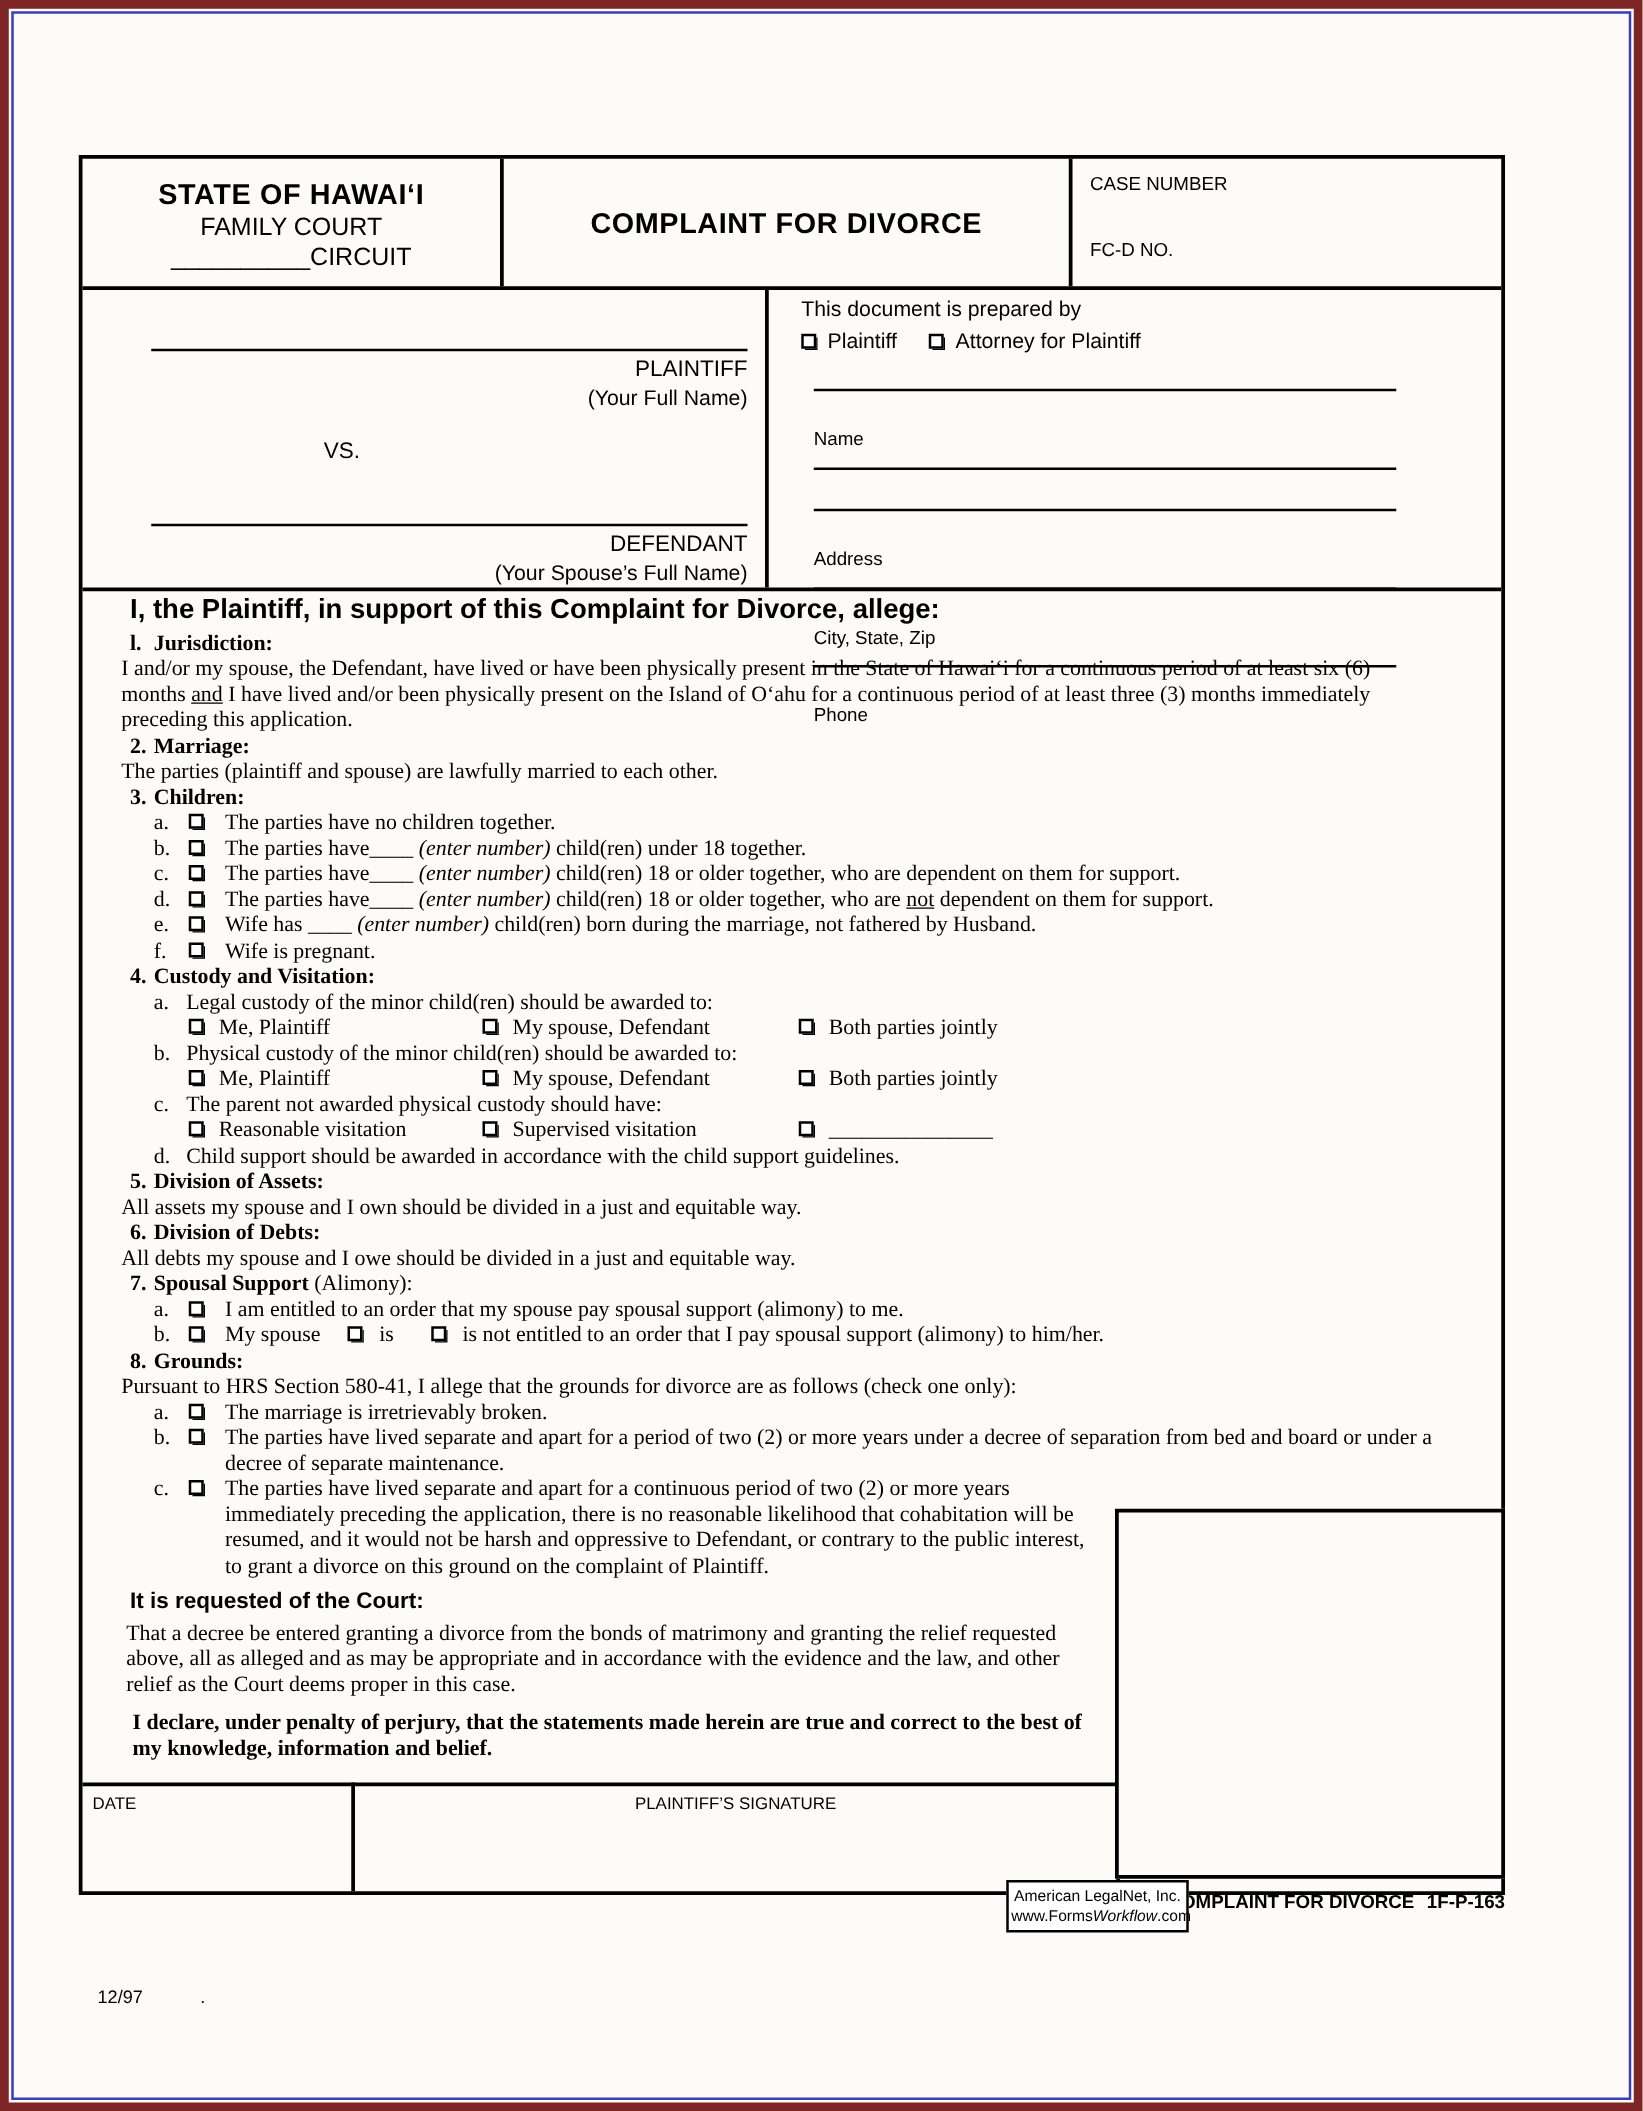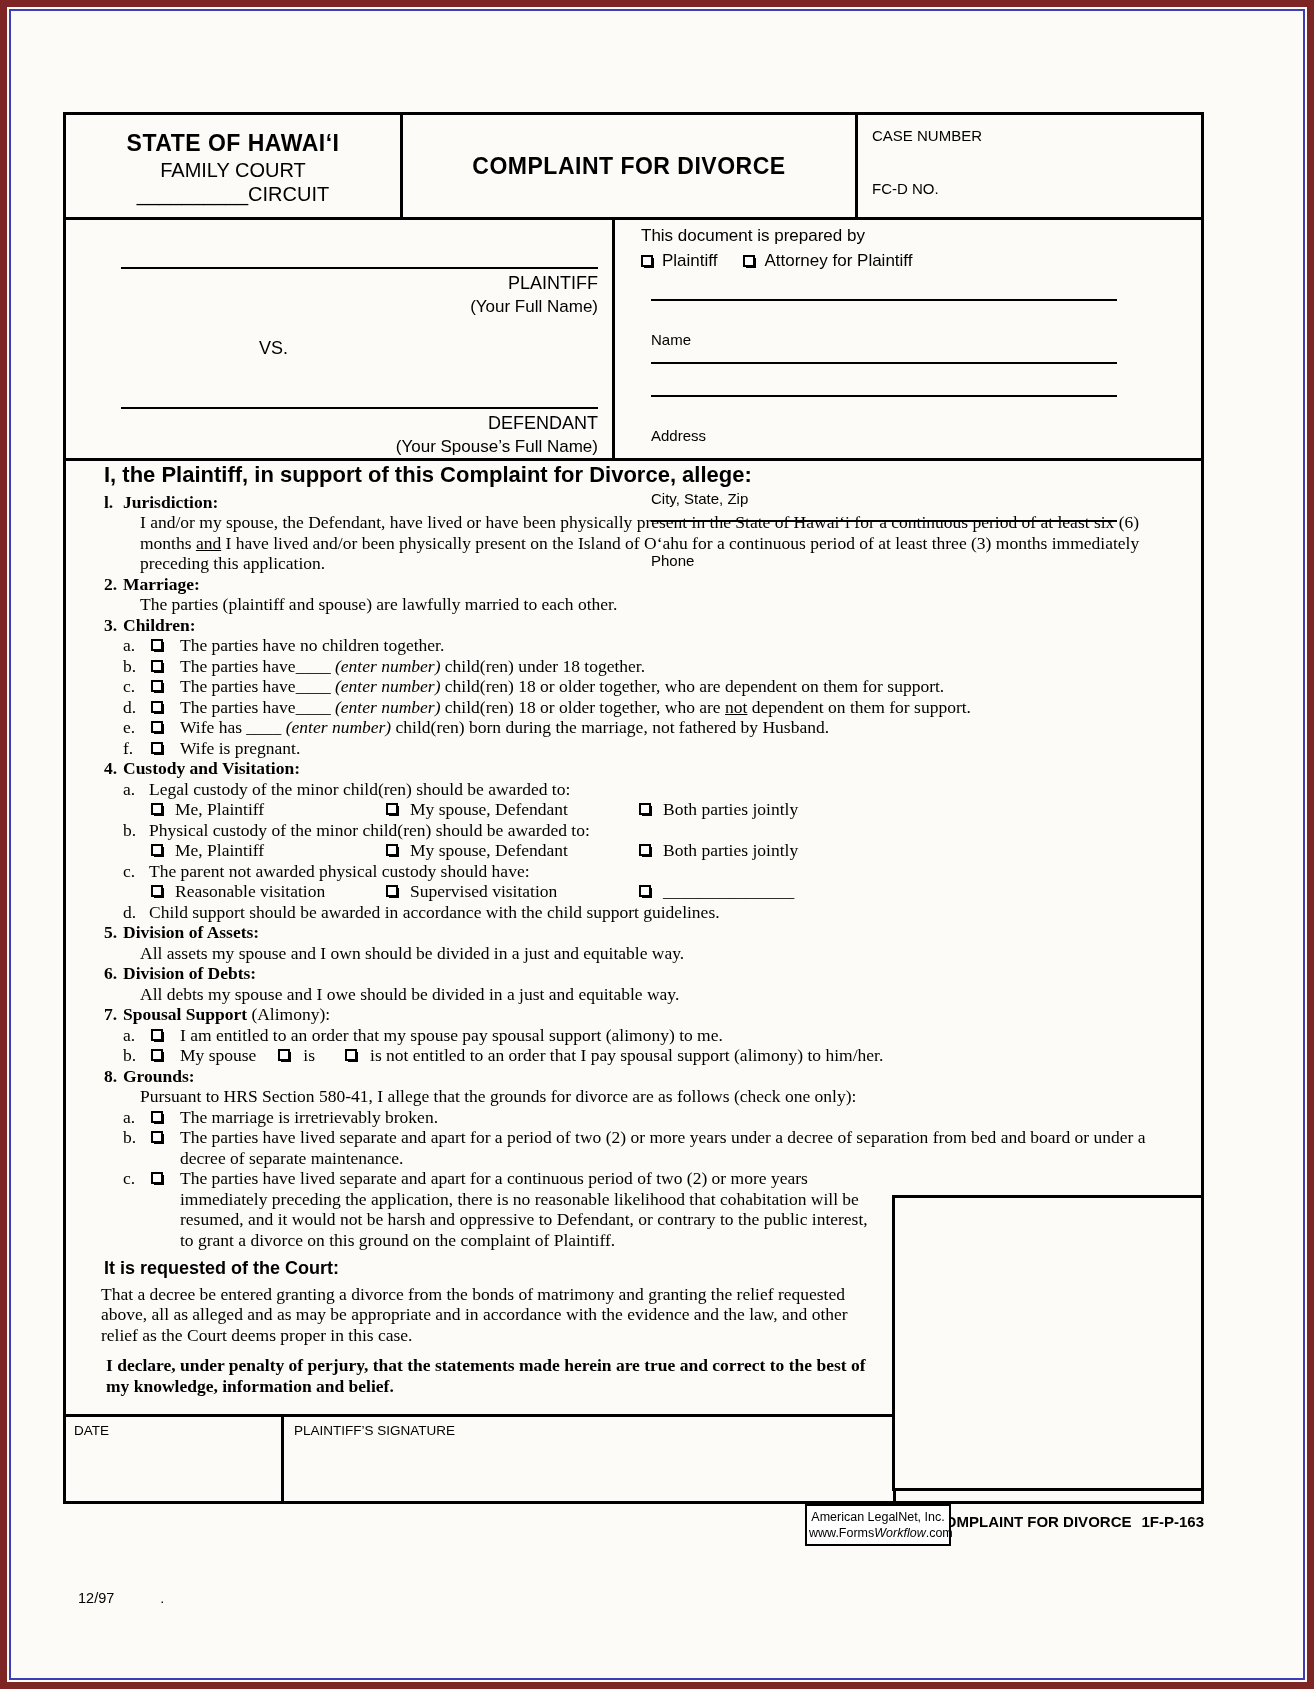--- a/index.html
+++ b/index.html
@@ -5,21 +5,21 @@
   * { margin:0; padding:0; box-sizing:border-box; }
   html,body { width:1314px; height:1689px; }
   body { position:relative; background:#fcfbf7; color:#000; overflow:hidden;
          font-family:"Liberation Serif", serif; }
 
   
   .red-border { position:absolute; inset:0; border:7px solid #7d2424; pointer-events:none; z-index:40; }
   .blue-line  { position:absolute; inset:9px; border:2px solid #3d3db5; pointer-events:none; z-index:40; }
 
   
-  .form-box { position:absolute; left:63px; top:112px; width:1141px; height:1392px; border:3px solid #000; }
+  .form-box { position:absolute; left:63px; top:124px; width:1141px; height:1392px; border:3px solid #000; }
 
   
   .hdr { display:flex; height:105px; border-bottom:3px solid #000; }
   .hdr-court { width:337px; border-right:3px solid #000; text-align:center; padding-top:15px;
                font-family:"Liberation Sans", sans-serif; }
   .hc1 { font-size:23px; font-weight:bold; letter-spacing:.5px; }
   .hc2 { font-size:20px; margin-top:2px; }
   .hc3 { font-size:20px; margin-top:1px; }
   .hdr-title { width:455px; border-right:3px solid #000; display:flex; align-items:center; justify-content:center; }
   .ht { font-family:"Liberation Sans", sans-serif; font-size:23px; font-weight:bold; letter-spacing:.5px; }
@@ -53,21 +53,21 @@
   .cb { display:inline-block; width:12px; height:12px; border:2px solid #000;
         box-shadow:2px 2px 0 -1px #000; flex:none; background:#fff; }
 
   
   .bodytxt { position:relative; height:947px; overflow:hidden; font-size:17.5px; line-height:20.5px; padding-top:2px; }
   .allege { font-family:"Liberation Sans", sans-serif; font-weight:bold; font-size:22px; margin:2px 0 6px 38px; }
   .shead { margin-left:38px; }
   .snum { display:inline-block; width:19px; font-weight:bold; }
   .stitle { font-weight:bold; }
   .stitle-reg { font-weight:normal; }
-  .sbody { margin-left:74px; margin-right:50px; }
+  .sbody { margin-left:31px; margin-right:50px; }
   .u { text-decoration:underline; }
   .kitem { display:flex; margin-left:57px; margin-right:44px; align-items:flex-start; }
   .klet { width:28px; flex:none; }
   .kcb { margin-right:17px; margin-top:4px; }
   .ktext { flex:1; }
   .narrow { flex:none; width:692px; }
   .citem { display:flex; margin-left:57px; }
   .clet { width:26px; flex:none; }
   .crow { display:flex; margin-left:85px; }
   .choice { display:flex; align-items:flex-start; }
@@ -78,21 +78,21 @@
   .req-head { font-family:"Liberation Sans", sans-serif; font-weight:bold; font-size:18px; margin:8px 0 5px 38px; }
   .req-body { margin-left:35px; width:756px; }
   .decl { font-weight:bold; margin:10px 0 0 40px; width:775px; }
 
   
   .empty-box { position:absolute; top:1080px; right:-3px; width:312px; height:296px;
                border:3px solid #000; background:#fcfbf7; z-index:2; }
   .sig { position:absolute; left:0; right:0; bottom:0; height:87px; display:flex;
          font-family:"Liberation Sans", sans-serif; font-size:13.5px; }
   .sig-date { width:218px; border-top:3px solid #000; border-right:3px solid #000; padding:6px 8px; }
-  .sig-sign { width:612px; border-top:3px solid #000; border-right:3px solid #000; padding:6px 10px; }
+  .sig-sign { width:612px; border-top:3px solid #000; border-right:3px solid #000; padding:6px 10px;text-align:center; }
   .sig-rest { flex:1; }
 
   
   .rev { position:absolute; left:78px; top:1590px; font-family:"Liberation Sans", sans-serif; font-size:14.5px; }
   .revdot { margin-left:46px; }
   .legalnet { position:absolute; left:805px; top:1504px; width:146px; border:2px solid #000;
               text-align:center; font-family:"Liberation Sans", sans-serif; font-size:12.5px;
               line-height:16px; padding:3px 2px; background:#fff; z-index:6; }
   .form-code { position:absolute; right:110px; top:1513px; font-family:"Liberation Sans", sans-serif;
                font-weight:bold; font-size:15px; }

